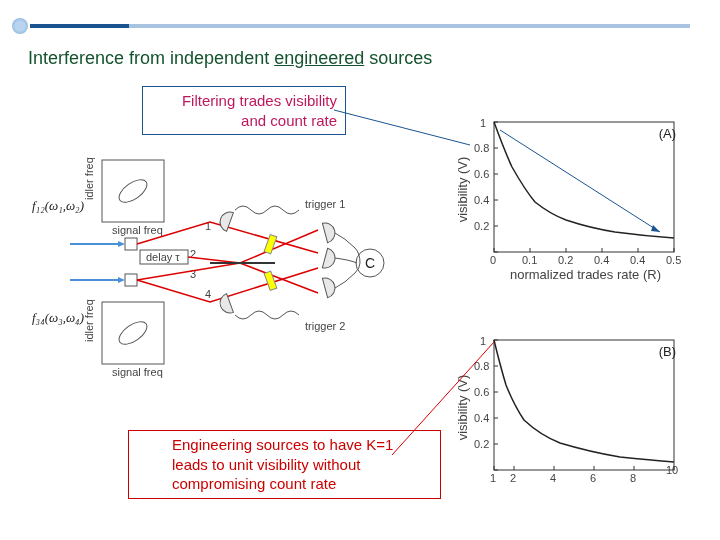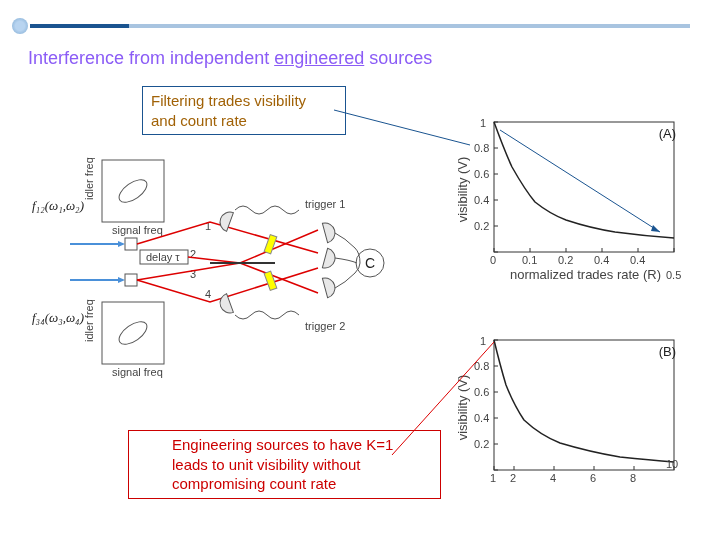--- a/index.html
+++ b/index.html
@@ -27,32 +27,32 @@
     width: 16px;
     height: 16px;
     border-radius: 50%;
     background: radial-gradient(circle, #b8d4f0 40%, #7ba8d0 100%);
   }
   .title {
     position: absolute;
     top: 48px;
     left: 28px;
     font-size: 18px;
-    color: #8b5cf6;
+    color: #14532d;
   }
   .title .underline { text-decoration: underline; }
   .callout {
     position: absolute;
     border: 1.5px solid;
     padding: 4px 8px;
     font-size: 15px;
     background: #fff;
     line-height: 1.3;
   }
-  .callout.blue { border-color: #1a5490; color: #a16207; }
+  .callout.blue { border-color: #1a5490; color: #be185d; text-align: right; }
   .callout.red  { border-color: #c00; color: #c00; padding-left: 43px; }
   .schematic {
     position: absolute;
     top: 150px;
     left: 30px;
     width: 390px;
     height: 230px;
   }
   .plot {
     position: absolute;
@@ -204,21 +204,21 @@
   <div class="tick" style="left:30px; top:5px;">1</div>
   <div class="tick" style="left:24px; top:30px;">0.8</div>
   <div class="tick" style="left:24px; top:56px;">0.6</div>
   <div class="tick" style="left:24px; top:82px;">0.4</div>
   <div class="tick" style="left:24px; top:108px;">0.2</div>
   <div class="tick" style="left:40px; top:142px;">0</div>
   <div class="tick" style="left:72px; top:142px;">0.1</div>
   <div class="tick" style="left:108px; top:142px;">0.2</div>
   <div class="tick" style="left:144px; top:142px;">0.4</div>
   <div class="tick" style="left:180px; top:142px;">0.4</div>
-  <div class="tick" style="left:216px; top:142px;margin-top:15px;">0.5</div>
+  <div class="tick" style="left:216px; top:142px;">0.5</div>
 </div>
 
 <div class="plot plot-b">
   <svg width="240" height="180" viewBox="0 0 240 180">
     <rect x="44" y="10" width="180" height="130" fill="none" stroke="#333"></rect>
     <g stroke="#333">
       <line x1="44" y1="140" x2="48" y2="140"></line>
         <line x1="44" y1="114" x2="48" y2="114"></line>
       <line x1="44" y1="88" x2="48" y2="88"></line>
         <line x1="44" y1="62" x2="48" y2="62"></line>
@@ -240,19 +240,19 @@
   <div class="tick" style="left:30px; top:5px;">1</div>
   <div class="tick" style="left:24px; top:30px;">0.8</div>
   <div class="tick" style="left:24px; top:56px;">0.6</div>
   <div class="tick" style="left:24px; top:82px;">0.4</div>
   <div class="tick" style="left:24px; top:108px;">0.2</div>
   <div class="tick" style="left:40px; top:142px;">1</div>
   <div class="tick" style="left:60px; top:142px;">2</div>
   <div class="tick" style="left:100px; top:142px;">4</div>
   <div class="tick" style="left:140px; top:142px;">6</div>
   <div class="tick" style="left:180px; top:142px;">8</div>
-  <div class="tick" style="left:216px; top:128px;">10</div>
+  <div class="tick" style="left:216px; top:134px;">10</div>
 </div>
 
 <svg style="position:absolute; top:0; left:0; width:720px; height:540px; pointer-events:none;">
   <line x1="334" y1="110" x2="470" y2="145" stroke="#1a5490" stroke-width="1"></line>
   <line x1="392" y1="455" x2="494" y2="342" stroke="#d00" stroke-width="1"></line>
 </svg>
 
 </body></html>

